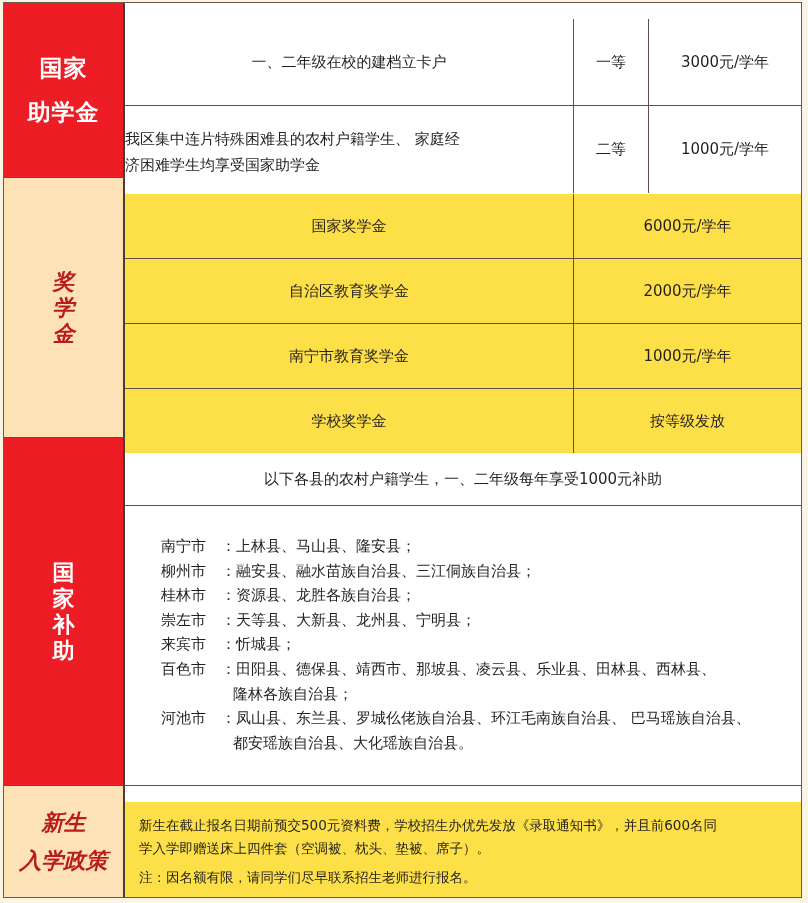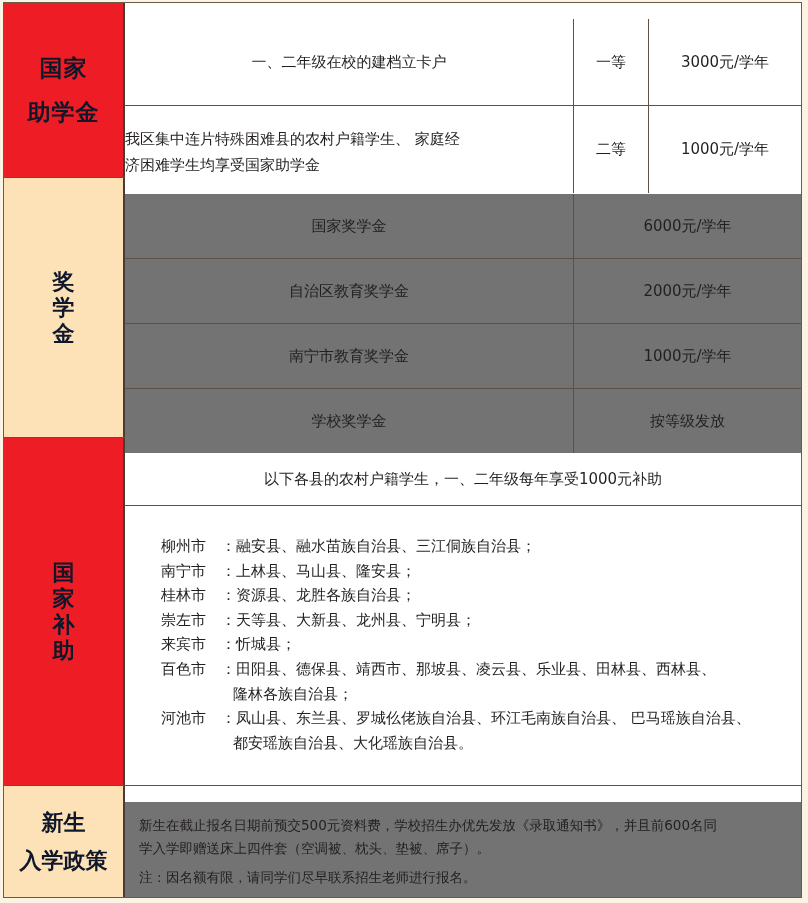--- a/index.html
+++ b/index.html
@@ -23,35 +23,35 @@
       border-bottom: 1px solid #5e5046;
     }
     .section:last-child { border-bottom: none; }
     .label-col {
       width: 121px; flex: 0 0 121px;
       border-right: 2px solid #4a3c33;
       display: flex; align-items: center; justify-content: center;
       text-align: center;
       font-weight: bold;
     }
-    .label-red { background: #ee1c25; color: #0f172a; }
-    .label-tan { background: #fde2b8; color: #0f172a; }
+    .label-red { background: #ee1c25; color: #ffffff; }
+    .label-tan { background: #fde2b8; color: #b91c1c; font-style: italic; }
     .content-col { flex: 1; position: relative; margin-top: 16px; }
     .cell {
       position: absolute;
       display: flex; align-items: center; justify-content: center;
       font-size: 15px;
       border-right: 1px solid #5e5046;
       border-bottom: 1px solid #5e5046;
       text-align: center;
     }
     .cell.no-right { border-right: none; }
     .cell.no-bottom { border-bottom: none; }
     .bg-white { background: #fff; }
-    .bg-tan { background: #737373; }
+    .bg-tan { background: #fde047; }
 
     .big-label-h { font-size: 23px; line-height: 44px; letter-spacing: 1px; }
     .vert-label { font-size: 22px; line-height: 26px; width: 24px; word-break: break-all; }
 
     .list-block {
       position: absolute; left: 36px; top: 28px;
       font-size: 15px; line-height: 24.6px;
     }
     .list-row { display: flex; }
     .city { width: 60px; flex: 0 0 60px; white-space: nowrap; }
@@ -140,26 +140,26 @@
   <div class="section" style="top:435px; height:348px;">
     <div class="label-col label-red">
       <div class="vert-label">国家补助</div>
     </div>
     <div class="content-col bg-white">
       <div class="cell bg-white no-right" style="left:0; top:0; width:676px; height:52px;">
         <span>以下各县的农村户籍学生，一、二年级每年享受1000元补助</span>
       </div>
       <div class="list-block" style="top:80px;">
         <div class="list-row">
+          <span class="city">南宁市</span>
+          <span class="counties">：上林县、马山县、隆安县；</span>
+        </div>
+        <div class="list-row">
           <span class="city">柳州市</span>
           <span class="counties">：融安县、融水苗族自治县、三江侗族自治县；</span>
-        </div>
-        <div class="list-row">
-          <span class="city">南宁市</span>
-          <span class="counties">：上林县、马山县、隆安县；</span>
         </div>
         <div class="list-row">
           <span class="city">桂林市</span>
           <span class="counties">：资源县、龙胜各族自治县；</span>
         </div>
         <div class="list-row">
           <span class="city">崇左市</span>
           <span class="counties">：天等县、大新县、龙州县、宁明县；</span>
         </div>
         <div class="list-row">

